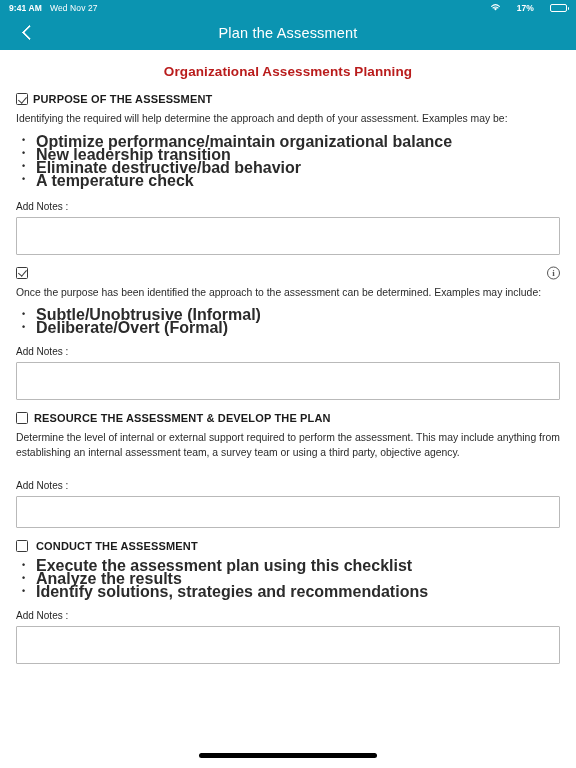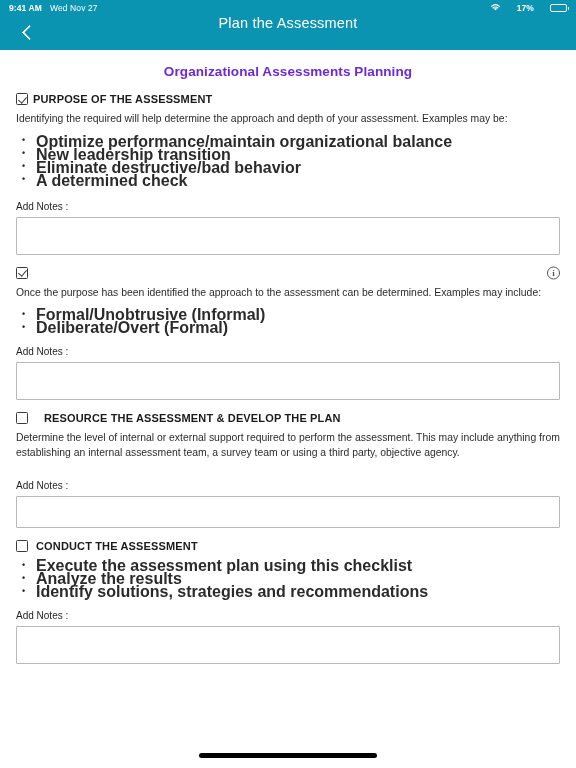--- a/index.html
+++ b/index.html
@@ -59,21 +59,21 @@
     background: #ffffff;
     border-radius: 0 1px 1px 0;
   }
   .battery-fill { height: 100%; background: #ffffff; border-radius: 1px; }
 
   
   .nav-bar {
     height: 35px;
     background: #0b94b1;
     display: flex;
-    align-items: flex-start;
+    align-items: center;
     position: relative;
     flex: 0 0 auto;
   }
   .back-button {
     position: absolute;
     left: 8px; top: 0;
     width: 38px; height: 35px;
     display: flex; align-items: center; justify-content: center;
     cursor: pointer;
   }
@@ -99,21 +99,21 @@
     flex: 1 1 auto;
     overflow: hidden;
     padding: 0 16px;
     position: relative;
   }
 
   .page-title {
     text-align: center;
     font-size: 13.5px;
     font-weight: 700;
-    color: #6d28d9;
+    color: #b91c1c;
     margin-top: 14px;
     letter-spacing: 0.1px;
   }
 
   .section { margin-top: 14px; }
   .section + .section { margin-top: 12px; }
 
   .section-head {
     display: flex;
     align-items: center;
@@ -206,21 +206,21 @@
   .notes-box.tall   { height: 38px; }
   .notes-box.short  { height: 32px; }
 
   
   .s1 .notes-label { margin-top: 14px; }
   .s2 { margin-top: 22px; }
   .s3 { margin-top: 22px; }
   .s3 .notes-label { margin-top: 20px; }
   .s4 { margin-top: 22px; }
   .s4 .section-title { margin-left: 8px; }
-  .s3 .section-title { margin-left: 16px; }
+  .s3 .section-title { margin-left: 6px; }
 
   
   .home-bar-wrap {
     flex: 0 0 auto;
     height: 26px;
     display: flex;
     align-items: center;
     justify-content: center;
     background: #ffffff;
   }
@@ -270,34 +270,34 @@
     <div class="section s1">
       <div class="section-head">
         <span class="checkbox checked"></span>
         <span class="section-title">PURPOSE OF THE ASSESSMENT</span>
       </div>
       <div class="section-desc">Identifying the required will help determine the approach and depth of your assessment. Examples may be:</div>
       <ul class="bullets">
         <li>Optimize performance/maintain organizational balance</li>
         <li>New leadership transition</li>
         <li>Eliminate destructive/bad behavior</li>
-        <li>A determined check</li>
+        <li>A temperature check</li>
       </ul>
       <div class="notes-label">Add Notes :</div>
       <div class="notes-box tall"></div>
     </div>
 
     <div class="section s2">
       <div class="section-head">
         <span class="checkbox checked"></span>
         <span class="info-icon">i</span>
       </div>
       <div class="section-desc">Once the purpose has been identified the approach to the assessment can be determined. Examples may include:</div>
       <ul class="bullets">
-        <li>Formal/Unobtrusive (Informal)</li>
+        <li>Subtle/Unobtrusive (Informal)</li>
         <li>Deliberate/Overt (Formal)</li>
       </ul>
       <div class="notes-label">Add Notes :</div>
       <div class="notes-box tall"></div>
     </div>
 
     <div class="section s3">
       <div class="section-head">
         <span class="checkbox"></span>
         <span class="section-title">RESOURCE THE ASSESSMENT &amp; DEVELOP THE PLAN</span>

